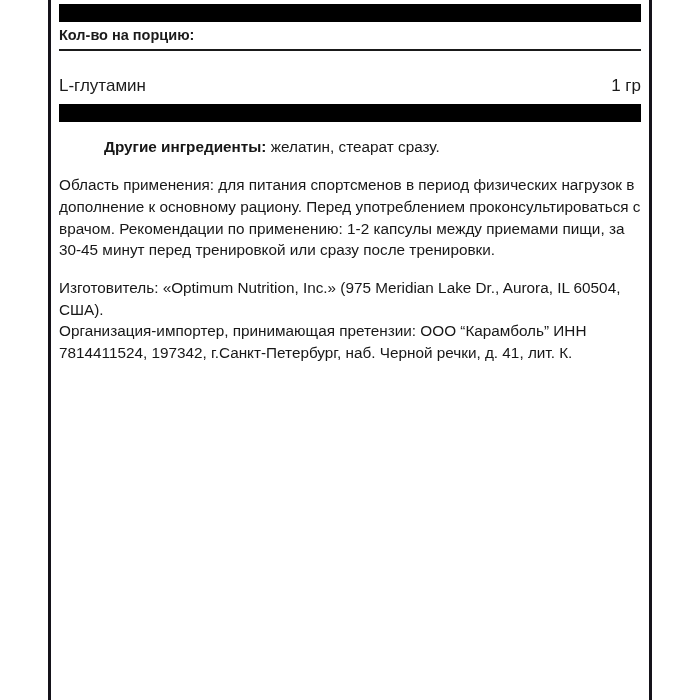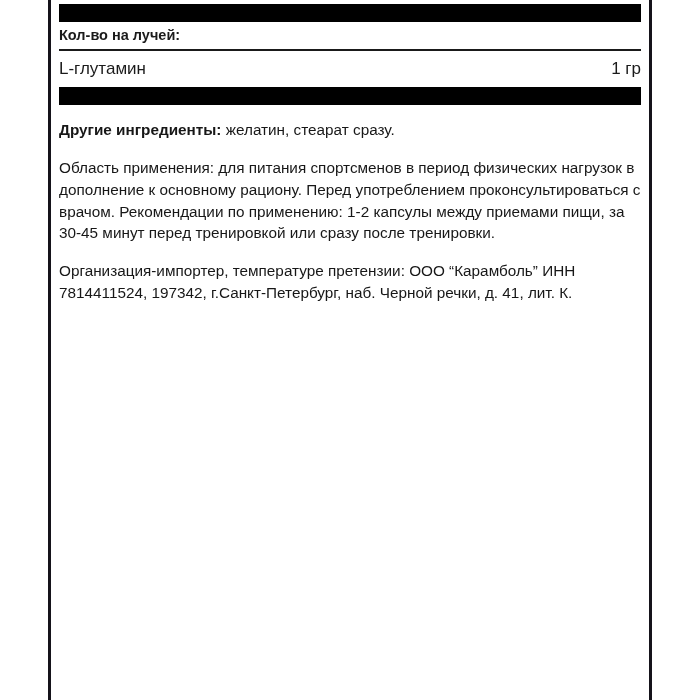--- a/index.html
+++ b/index.html
@@ -75,58 +75,60 @@
     padding: 4px 0 5px 0;
     font-size: 14.5px;
   }
   .facts-row.nutrient {
     padding: 7px 0 8px 0;
     font-size: 17px;
   }
   .facts-row .amount {
     white-space: nowrap;
     padding-left: 12px;
+    margin-top: 17px;
   }
 
   
   .body-copy {
     padding-top: 14px;
     font-size: 15.3px;
     line-height: 1.42;
     color: #171717;
   }
   .para {
     margin: 0 0 16px 0;
   }
   .para:last-child {
     margin-bottom: 0;
   }
   .para.tight {
     margin-bottom: 0;
   }
   .para b {
     font-weight: bold;
+    margin-left: 45px;
   }
 </style>
 </head>
 <body>
 
 <div class="label-sheet">
 
   <div class="panel-rule left"></div>
   <div class="panel-rule right"></div>
 
   <div class="panel">
 
     <div>
 
       <div class="bar-black"></div>
 
       <div class="facts-row heading">
-        <span>Кол-во на лучей:</span>
+        <span>Кол-во на порцию:</span>
       </div>
 
       <div class="rule-thin"></div>
 
       <div class="facts-row nutrient">
         <span class="nutrient-name">L-глутамин</span>
         <span class="amount">1 гр</span>
       </div>
 
       <div class="bar-black second"></div>
@@ -135,18 +137,19 @@
     <div class="body-copy">
 
       <p class="para">
         <b>Другие ингредиенты:</b><span> желатин, стеарат сразу.</span>
       </p>
 
 
       <p class="para">Область применения: для питания спортсменов в период физических нагрузок в дополнение к основному рациону. Перед употреблением проконсультироваться с врачом. Рекомендации по применению: 1-2 капсулы между приемами пищи, за 30-45 минут перед тренировкой или сразу после тренировки.</p>
 
 
+      <p class="para tight">Изготовитель: «Optimum Nutrition, Inc.» (975 Meridian Lake Dr., Aurora, IL 60504, США).</p>
 
-      <p class="para">Организация-импортер, температуре претензии: ООО “Карамболь” ИНН 7814411524, 197342, г.Санкт-Петербург, наб. Черной речки, д. 41, лит. К.</p>
+      <p class="para">Организация-импортер, принимающая претензии: ООО “Карамболь” ИНН 7814411524, 197342, г.Санкт-Петербург, наб. Черной речки, д. 41, лит. К.</p>
 
     </div>
   </div>
 </div>
 
 </body></html>

